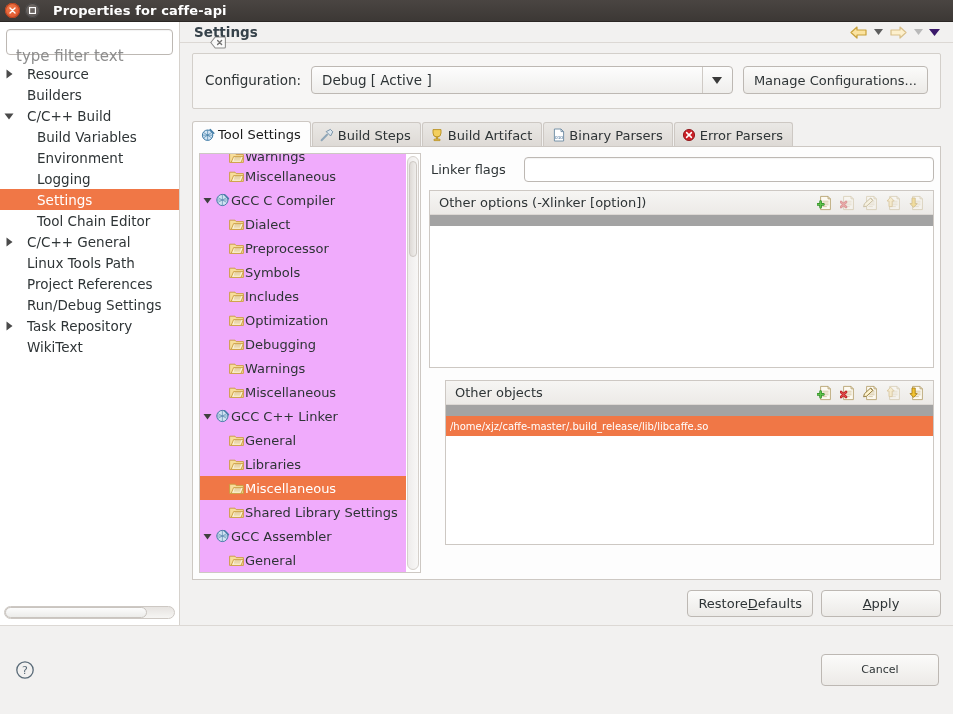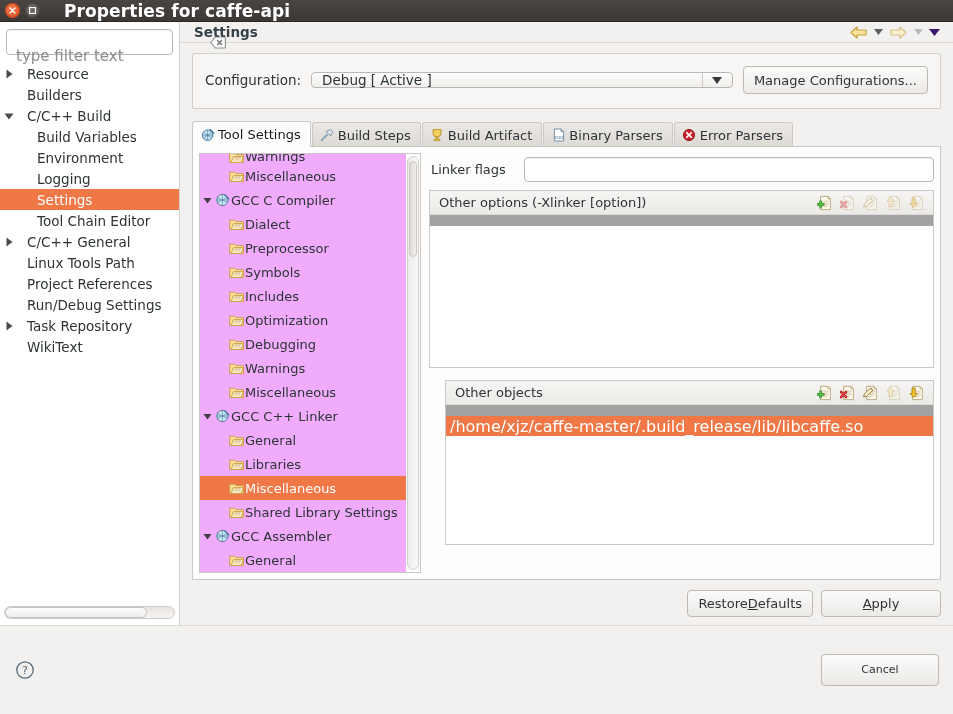--- a/index.html
+++ b/index.html
@@ -23,22 +23,22 @@
   .wbtn {
     width: 15px; height: 15px; border-radius: 50%;
     margin-right: 5px; position: relative;
     display: flex; align-items: center; justify-content: center;
     flex: 0 0 auto;
   }
   .wbtn-close { background: radial-gradient(circle at 35% 30%, #f07746, #d9502b); box-shadow: inset 0 0 0 1px #b8421f; }
   .wbtn-max   { background: radial-gradient(circle at 35% 30%, #706a66, #565150); box-shadow: inset 0 0 0 1px #444; }
   .wbtn svg { display:block; }
   .title-text {
-    color: #ffffff; font-weight: bold; font-size: 17px;
-    margin-left: 19px; letter-spacing: .1px;
+    color: #ffffff; font-weight: bold; font-size: 13px;
+    margin-left: 8px; letter-spacing: .1px;
   }
 
   
   .dialog-body { display: flex; height: 603px; background:#f2f1f0; }
 
   
   .left-pane {
     width: 180px; background: #ffffff;
     border-right: 1px solid #d6d2cd;
     display: flex; flex-direction: column;
@@ -99,21 +99,21 @@
 
   .pane-content { flex: 1; padding: 10px 12px 0 12px; display:flex; flex-direction:column; }
 
   .config-box {
     border: 1px solid #d3cfca; background: #f7f6f5;
     padding: 12px 12px 14px 12px; border-radius: 2px;
     display: flex; align-items: center; gap: 10px;
   }
   .config-label { font-size: 13.5px; color: #2e3436; }
   .combo {
-    flex: 1; height: 16px; display: flex; align-items: center;
+    flex: 1; height: 28px; display: flex; align-items: center;
     border: 1px solid #bdb8b3; border-radius: 4px;
     background: linear-gradient(to bottom,#fdfdfd,#efeeec);
     padding-left: 10px; font-size: 13.5px; color: #2e3436;
     position: relative;
   }
   .combo-arrow {
     position:absolute; right:0; top:0; height:100%; width:30px;
     display:flex; align-items:center; justify-content:center;
     border-left: 1px solid #cfcac5;
   }
@@ -200,21 +200,21 @@
     background: linear-gradient(to bottom,#f6f5f3,#eceae7);
     border-bottom: 1px solid #dcd8d4; padding: 0 4px 0 9px;
   }
   .lg-title { flex:1; font-size:13px; color:#2e3436; }
   .lg-tools { display:flex; gap:6px; padding-right:4px; }
   .tool-ico { width:17px; height:17px; display:flex; align-items:center; justify-content:center; cursor:default; }
   .tool-ico.dim { opacity: .42; }
   .lg-body { flex:1; background:#fff; overflow:hidden; }
   .lrow {
     height: 20px; display:flex; align-items:center;
-    font-size: 16px; color:#2e3436; padding-left: 4px;
+    font-size: 10px; color:#2e3436; padding-left: 4px;
     white-space:nowrap; cursor:default;
   }
   .lrow.sel { background:#f07746; color:#fff; }
 
   
   .pane-actions {
     display:flex; justify-content:flex-end; gap: 8px;
     padding: 10px 0 10px 0;
   }
   .btn-wide { min-width: 120px; height:27px; }

